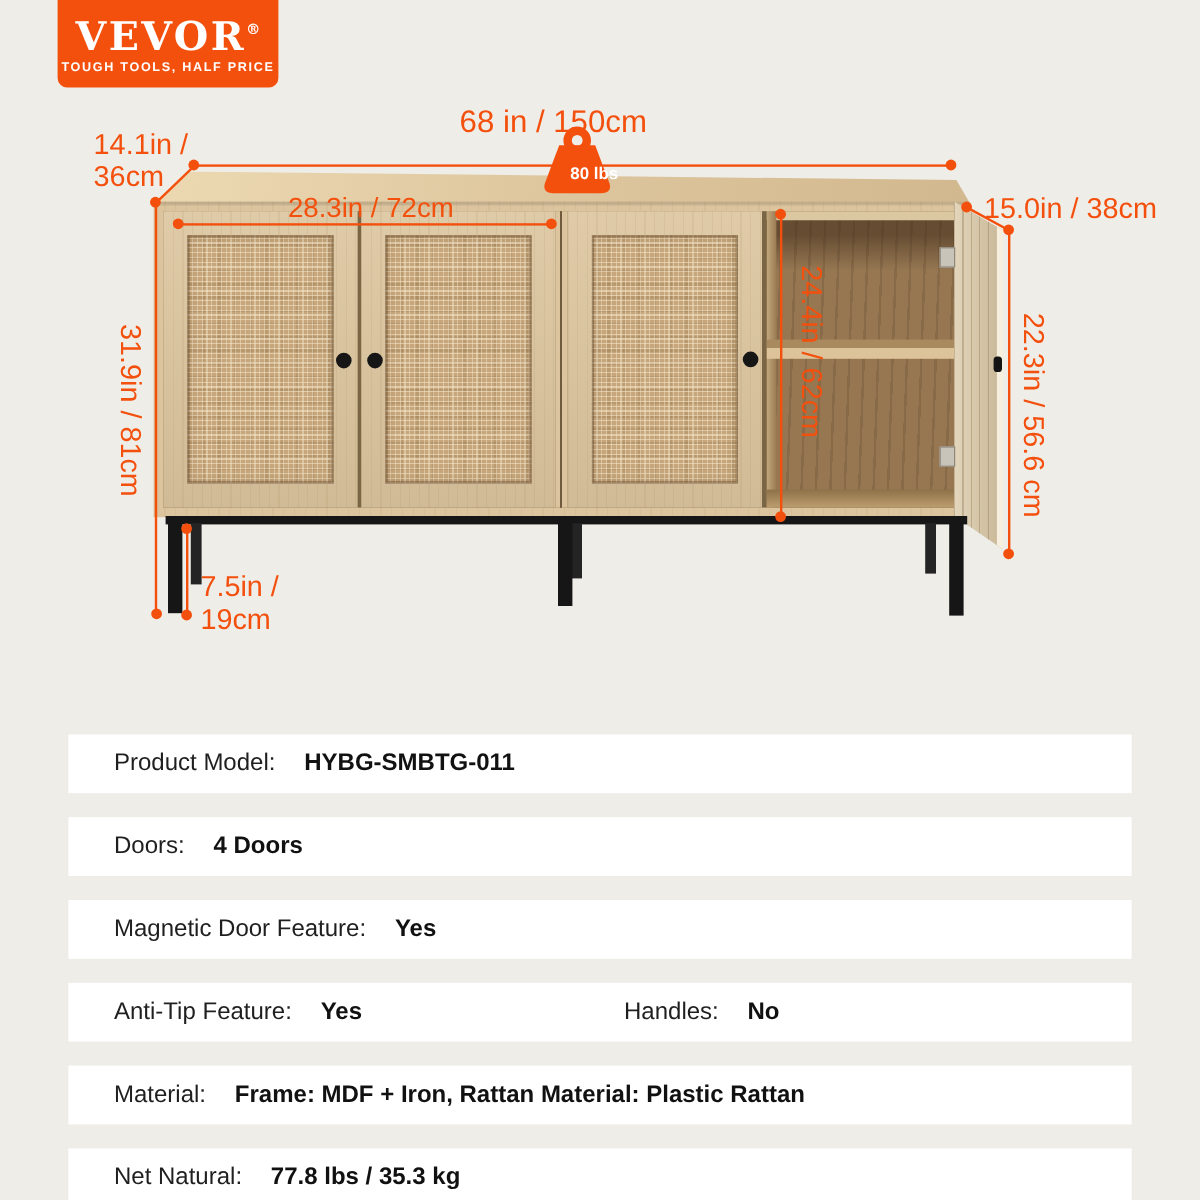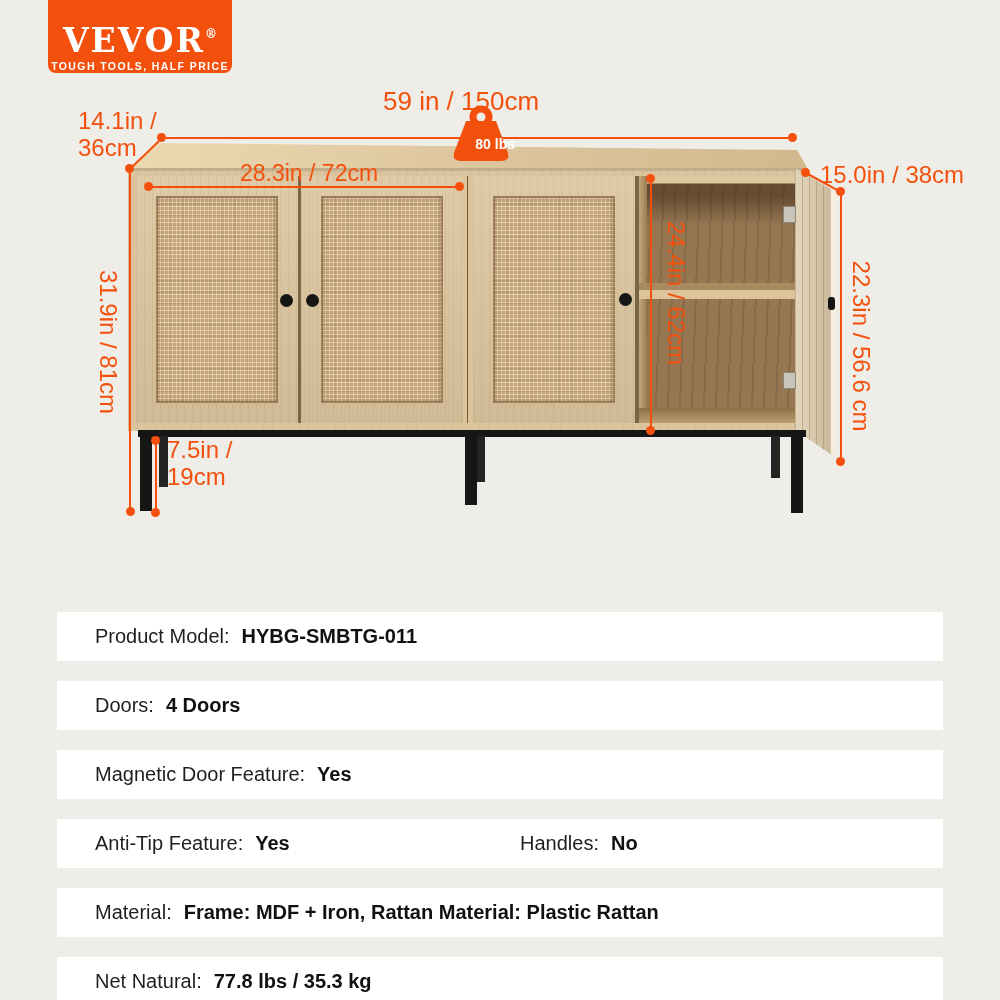--- a/index.html
+++ b/index.html
@@ -2,21 +2,21 @@
 <html style="--accent: #F4500D; --bg: #EFEDE8; --row: #FFFFFF; --text: #1F1F1F; --wood: #DCC59E; --rattan: #C6A67A; --interior: #967752; --metal: #161616;"><head>
 <meta charset="utf-8">
 <style>
   html,body{margin:0;padding:0}
   body{width:1000px;height:1000px;position:relative;overflow:hidden;
        background:var(--bg,#EFEDE8);font-family:"Liberation Sans",sans-serif}
 
   
   .logo{position:absolute;left:48px;top:0;width:184px;height:73px;
         background:var(--accent,#F4500D);border-radius:0 0 8px 8px;text-align:center;color:#fff}
-  .logo .name{margin-top:17px;font-family:"DejaVu Serif","Liberation Serif",serif;
+  .logo .name{margin-top:7px;font-family:"DejaVu Serif","Liberation Serif",serif;
         font-weight:700;font-size:33px;line-height:34px;letter-spacing:2px}
   .logo .name sup{font-size:12px;vertical-align:14px;letter-spacing:0}
   .logo .tag{font-size:10.5px;font-weight:700;letter-spacing:1.4px;margin-top:2px}
 
   
   .slab{position:absolute;left:128px;top:142px;width:680px;height:27px;
         background:linear-gradient(96deg,#ecd9b2,#dcc49c 55%,#d2b88e);
         clip-path:polygon(0px 27px,29px 1px,669px 8px,680px 27px)}
   .bodyface{position:absolute;left:128px;top:168px;width:680px;height:263px;
         background:var(--wood,#DCC59E);
@@ -71,21 +71,21 @@
   .vdim{transform:translate(-50%,-50%) rotate(90deg)}
   .wicon{position:absolute;left:447px;top:104px;width:68px;height:60px;color:var(--accent,#F4500D)}
   .wicon span{position:absolute;left:0;right:0;top:32px;text-align:right;
         color:#fff;font-size:14px;font-weight:700}
 
   
   .row{position:absolute;left:57px;width:886px;height:49px;background:var(--row,#FFFFFF)}
   .cell{position:absolute;top:0;height:49px;display:flex;align-items:center;
         font-size:20px;color:var(--text,#1F1F1F)}
   .c1{left:38px}.c2{left:463px}
-  .cell .val{margin-left:12px;font-weight:700;color:#111}
+  .cell .val{margin-left:24px;font-weight:700;color:#111}
 </style>
 </head>
 <body>
 
 <div class="logo">
   <div class="name"><span>VEVOR</span><sup>®</sup></div>
   <div class="tag">TOUGH TOOLS, HALF PRICE</div>
 </div>
 
 <div>
@@ -142,31 +142,31 @@
   <div class="ddot" style="left:144px;top:182px"></div>
   <div class="ddot" style="left:455px;top:182px"></div>
   <div class="ddot" style="left:151px;top:436px"></div>
   <div class="ddot" style="left:151px;top:508px"></div>
   <div class="ddot" style="left:646px;top:174px"></div>
   <div class="ddot" style="left:646px;top:426px"></div>
   <div class="ddot" style="left:801px;top:168px"></div>
   <div class="ddot" style="left:836px;top:187px"></div>
   <div class="ddot" style="left:836px;top:457px"></div>
 
-  <div class="dim" style="left:383px;top:88px;font-size:26px">59 in / 150cm</div>
+  <div class="dim" style="left:383px;top:88px;font-size:26px">68 in / 150cm</div>
   <div class="dim" style="left:78px;top:107px">
     <div>14.1in /</div>
     <div>36cm</div>
   </div>
   <div class="dim" style="left:240px;top:160px;font-size:23px">28.3in / 72cm</div>
   <div class="dim" style="left:820px;top:161px">15.0in / 38cm</div>
   <div class="dim vdim" style="left:108px;top:342px">31.9in / 81cm</div>
   <div class="dim vdim" style="left:676px;top:293px">24.4in / 62cm</div>
   <div class="dim vdim" style="left:861px;top:346px">22.3in / 56.6 cm</div>
-  <div class="dim" style="left:167px;top:436px">
+  <div class="dim" style="left:167px;top:476px">
     <div>7.5in /</div>
     <div>19cm</div>
   </div>
 
   <div class="wicon">
     <svg width="68" height="60" viewBox="0 0 68 60">
       <circle cx="34" cy="13" r="8" fill="none" stroke="currentColor" stroke-width="7"></circle>
       <path d="M19 17 L49 17 L61 49 Q63 57 54 57 L14 57 Q5 57 7 49 Z" fill="currentColor"></path>
     </svg>
     <span>80 lbs</span>

